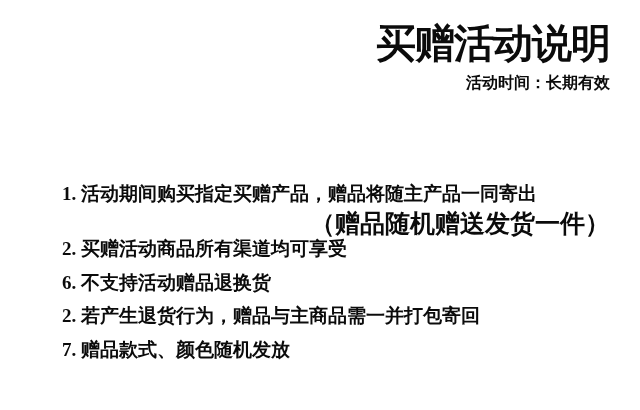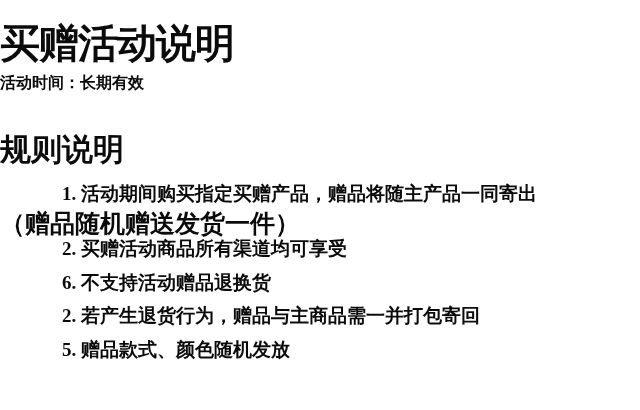--- a/index.html
+++ b/index.html
@@ -13,21 +13,21 @@
     font-weight: 700;
     overflow: hidden;
   }
   .line {
     position: absolute;
     left: 0;
     width: 610px;
     line-height: 1.15;
     white-space: nowrap;
   }
-  .centered { text-align: left; }
+  .centered { text-align: right; }
   .page-title {
     top: 21px;
     font-size: 40px;
     letter-spacing: -1px;
   }
   .page-subtitle {
     top: 74px;
     font-size: 16px;
   }
   .rules-heading {
@@ -51,27 +51,26 @@
 </style>
 </head>
 <body>
 
 <div class="canvas">
 
   <div class="line centered page-title">买赠活动说明</div>
 
   <div class="line centered page-subtitle">活动时间：长期有效</div>
 
-  <div class="line centered rules-heading">规则说明</div>
 
   <div class="line rule-item rule-1">1. 活动期间购买指定买赠产品，赠品将随主产品一同寄出</div>
 
   <div class="line centered rule-note">（赠品随机赠送发货一件）</div>
 
   <div class="line rule-item rule-2">2. 买赠活动商品所有渠道均可享受</div>
 
   <div class="line rule-item rule-3">6. 不支持活动赠品退换货</div>
 
   <div class="line rule-item rule-4">2. 若产生退货行为，赠品与主商品需一并打包寄回</div>
 
-  <div class="line rule-item rule-5">5. 赠品款式、颜色随机发放</div>
+  <div class="line rule-item rule-5">7. 赠品款式、颜色随机发放</div>
 
 </div>
 
 </body></html>

